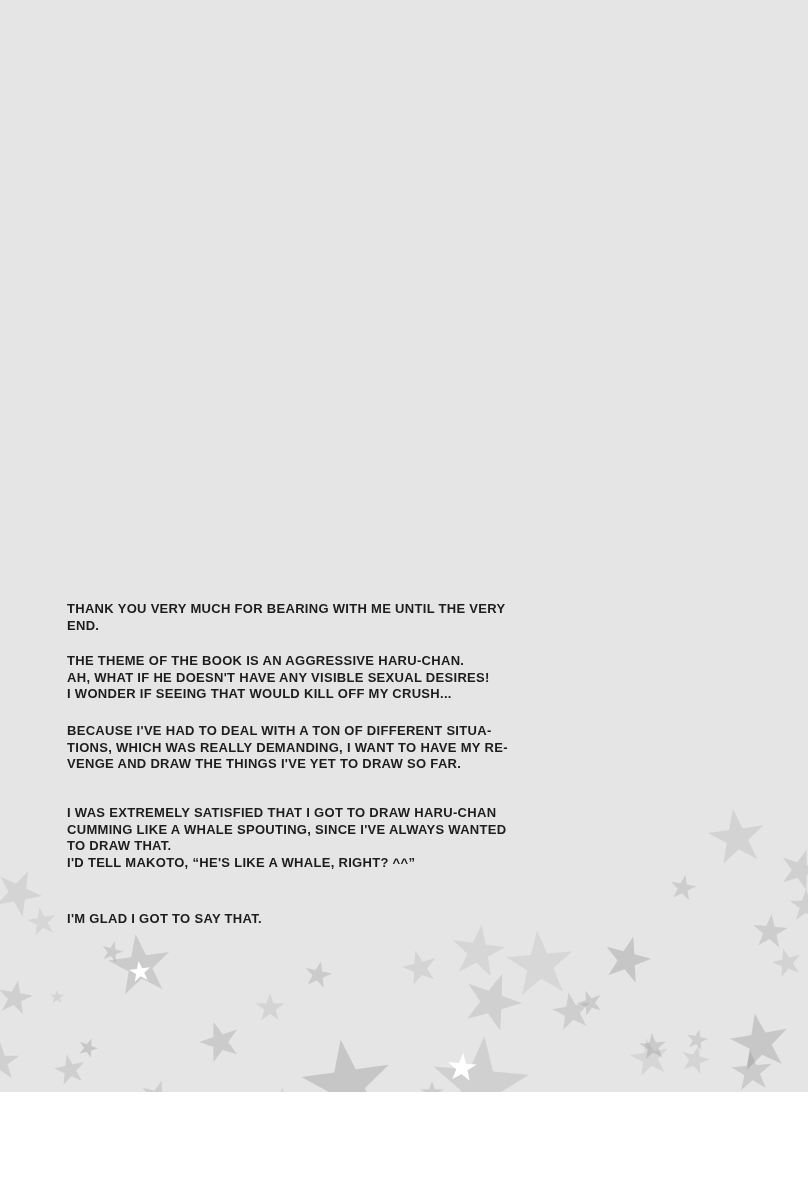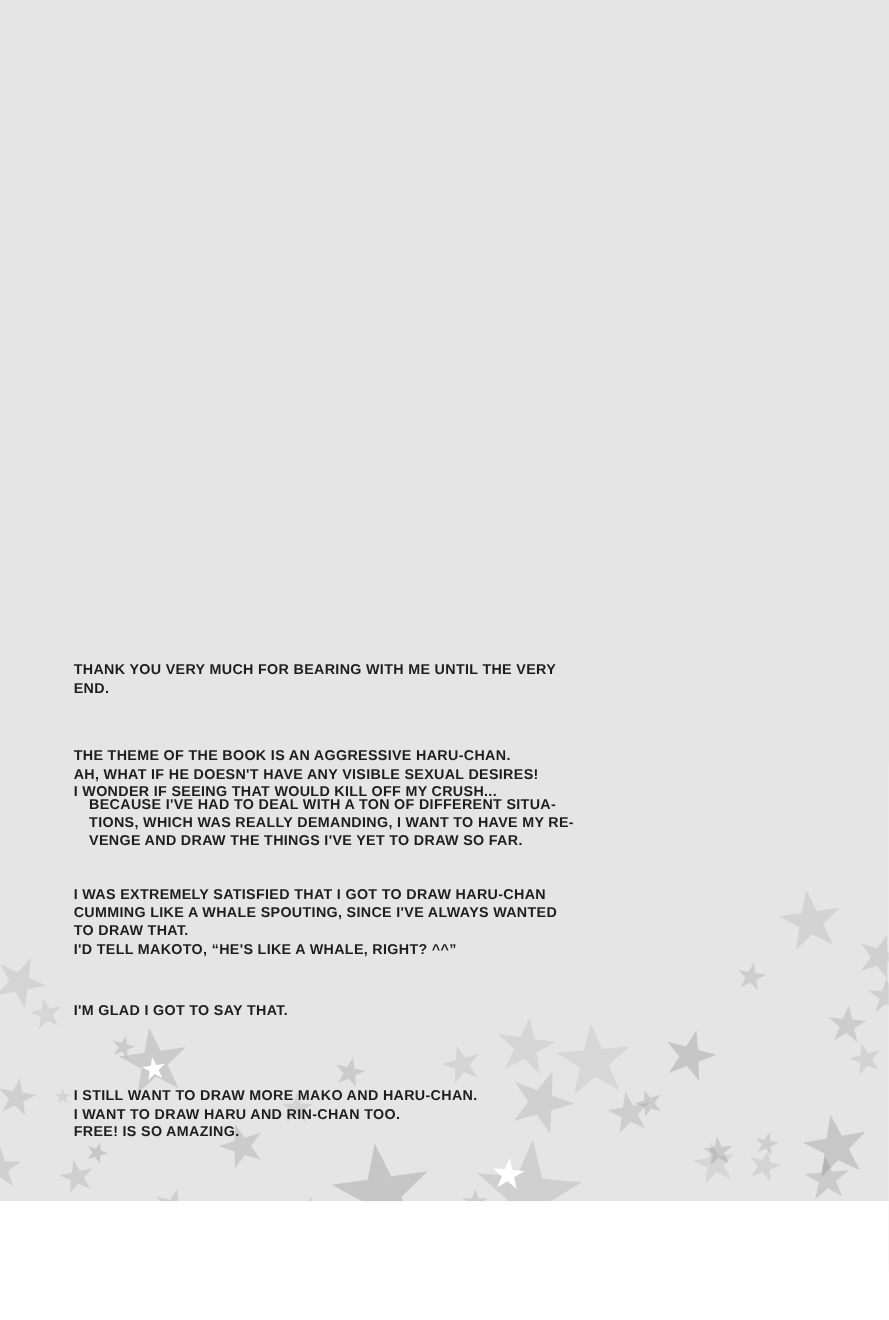--- a/index.html
+++ b/index.html
@@ -85,35 +85,32 @@
       <div class="star" style="left: 737px; top: 1122px; width: 26px; height: 26px; background: rgb(138, 138, 138); opacity: 0.26; transform: translate(-50%, -50%) rotate(-10deg);"></div>
       <div class="star" style="left: 552px; top: 1140px; width: 30px; height: 30px; background: rgb(138, 138, 138); opacity: 0.18; transform: translate(-50%, -50%) rotate(5deg);"></div>
       <div class="star" style="left: 600px; top: 1150px; width: 24px; height: 24px; background: rgb(138, 138, 138); opacity: 0.14; transform: translate(-50%, -50%) rotate(-10deg);"></div>
       <div class="star" style="left: 140px; top: 972px; width: 22px; height: 22px; background: rgb(255, 255, 255); opacity: 1; transform: translate(-50%, -50%) rotate(-8deg);"></div>
       <div class="star" style="left: 462px; top: 1068px; width: 30px; height: 30px; background: rgb(255, 255, 255); opacity: 1; transform: translate(-50%, -50%) rotate(5deg);"></div>
     </div>
 
   <div class="txt" style="left:67px; top:601px;">THANK YOU VERY MUCH FOR BEARING WITH ME UNTIL THE VERY
 END.</div>
 
-  <div class="txt" style="left:67px; top:679px;">THE THEME OF THE BOOK IS AN AGGRESSIVE HARU-CHAN.
+  <div class="txt" style="left:67px; top:653px;">THE THEME OF THE BOOK IS AN AGGRESSIVE HARU-CHAN.
 AH, WHAT IF HE DOESN'T HAVE ANY VISIBLE SEXUAL DESIRES!
 I WONDER IF SEEING THAT WOULD KILL OFF MY CRUSH...</div>
 
-  <div class="txt" style="left:67px; top:723px;margin-left:14px;">BECAUSE I'VE HAD TO DEAL WITH A TON OF DIFFERENT SITUA-
+  <div class="txt" style="left:67px; top:723px;">BECAUSE I'VE HAD TO DEAL WITH A TON OF DIFFERENT SITUA-
 TIONS, WHICH WAS REALLY DEMANDING, I WANT TO HAVE MY RE-
 VENGE AND DRAW THE THINGS I'VE YET TO DRAW SO FAR.</div>
 
   <div class="txt" style="left:67px; top:805px;">I WAS EXTREMELY SATISFIED THAT I GOT TO DRAW HARU-CHAN
 CUMMING LIKE A WHALE SPOUTING, SINCE I'VE ALWAYS WANTED
 TO DRAW THAT.
 I'D TELL MAKOTO, “HE'S LIKE A WHALE, RIGHT? ^^”</div>
 
   <div class="txt" style="left:67px; top:911px;">I'M GLAD I GOT TO SAY THAT.</div>
 
-  <div class="txt" style="left:67px; top:988px;">I STILL WANT TO DRAW MORE MAKO AND HARU-CHAN.
-I WANT TO DRAW HARU AND RIN-CHAN TOO.
-FREE! IS SO AMAZING.</div>
 
   <div class="txt" style="left:67px; top:1098px;">SEEING MUCHIO</div>
 
 
 </div>
 
 </body></html>

